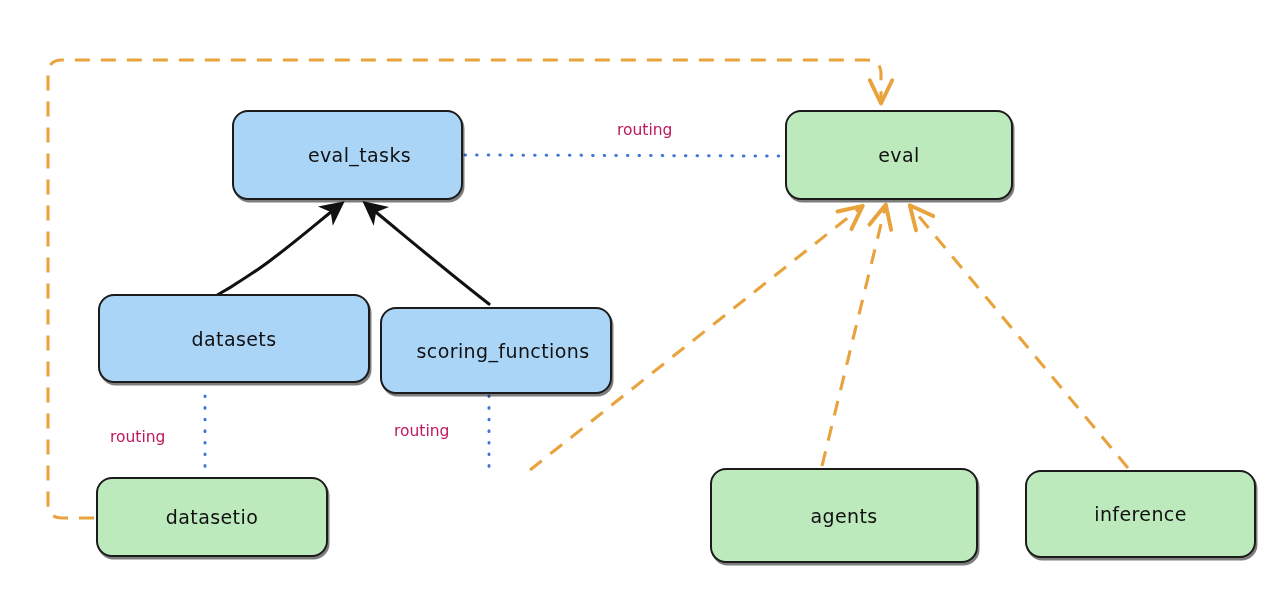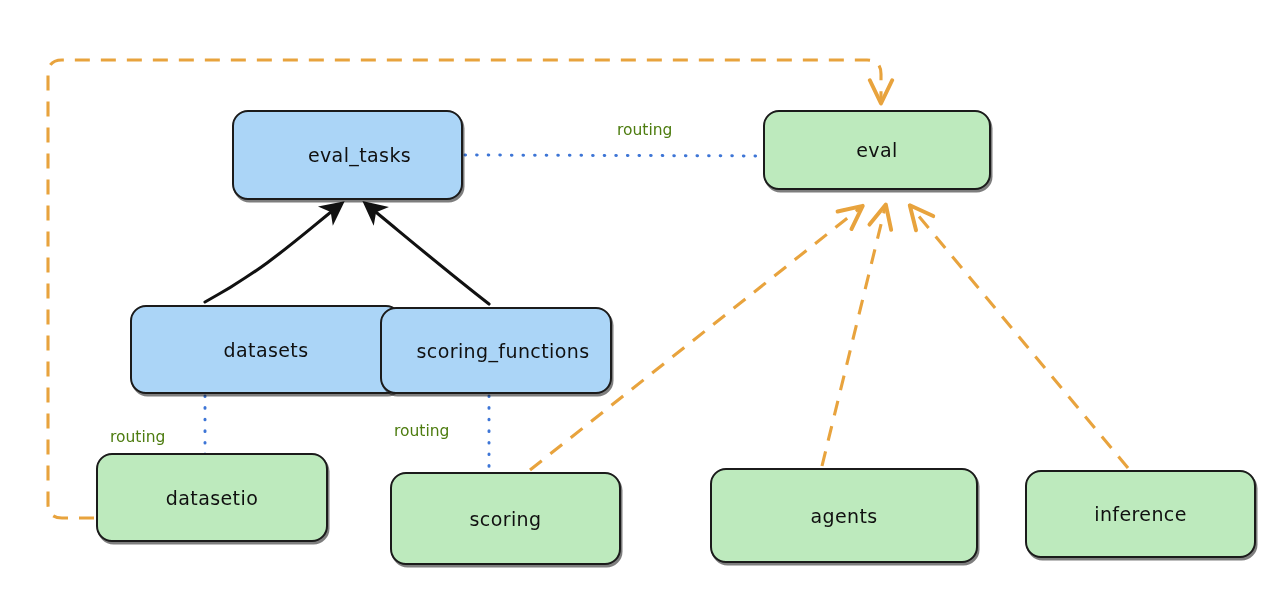--- a/index.html
+++ b/index.html
@@ -44,21 +44,21 @@
     font-size: 19px;
     color: #101010;
     letter-spacing: 0.4px;
     white-space: nowrap;
     user-select: none;
   }
   .edge-label {
     position: absolute;
     font-family: "DejaVu Sans", sans-serif;
     font-size: 15.5px;
-    color: #4d7c0f;
+    color: #be185d;
     white-space: nowrap;
     user-select: none;
   }
 </style>
 </head>
 <body>
 
 <div id="diagram-canvas">
 
   <svg id="edge-layer" viewBox="0 0 1280 596" xmlns="http://www.w3.org/2000/svg">
@@ -90,39 +90,36 @@
 
     <path d="M 822 466 L 885 208" fill="none" stroke="#e8a33d" stroke-width="3.1" stroke-linecap="butt" stroke-dasharray="15 11" marker-end="url(#arrow-orange-open)"></path>
 
     <path d="M 1128 468 L 912 208" fill="none" stroke="#e8a33d" stroke-width="3.1" stroke-linecap="butt" stroke-dasharray="15 11" marker-end="url(#arrow-orange-open)"></path>
   </svg>
 
   <div class="node blue" style="left:232px; top:110px; width:231px; height:90px;padding-left:24px;">
     <span class="node-label">eval_tasks</span>
   </div>
 
-  <div class="node green" style="left:763px; top:110px; width:228px; height:80px;">
+  <div class="node green" style="left:785px; top:110px; width:228px; height:90px;">
     <span class="node-label">eval</span>
   </div>
 
-  <div class="node blue" style="left:98px; top:305px; width:272px; height:89px;margin-left:32px;">
+  <div class="node blue" style="left:98px; top:294px; width:272px; height:89px;">
     <span class="node-label">datasets</span>
   </div>
 
   <div class="node blue" style="left:380px; top:307px; width:232px; height:87px;padding-left:14px;">
     <span class="node-label">scoring_functions</span>
   </div>
 
-  <div class="node green" style="left:96px; top:453px; width:232px; height:89px;">
+  <div class="node green" style="left:96px; top:477px; width:232px; height:80px;">
     <span class="node-label">datasetio</span>
   </div>
 
-  <div class="node green" style="left:390px; top:472px; width:231px; height:93px;">
-    <span class="node-label">scoring</span>
-  </div>
 
   <div class="node green" style="left:710px; top:468px; width:268px; height:95px;">
     <span class="node-label">agents</span>
   </div>
 
   <div class="node green" style="left:1025px; top:470px; width:231px; height:88px;">
     <span class="node-label">inference</span>
   </div>
 
   <div class="edge-label" style="left:617px; top:121px;">routing</div>

